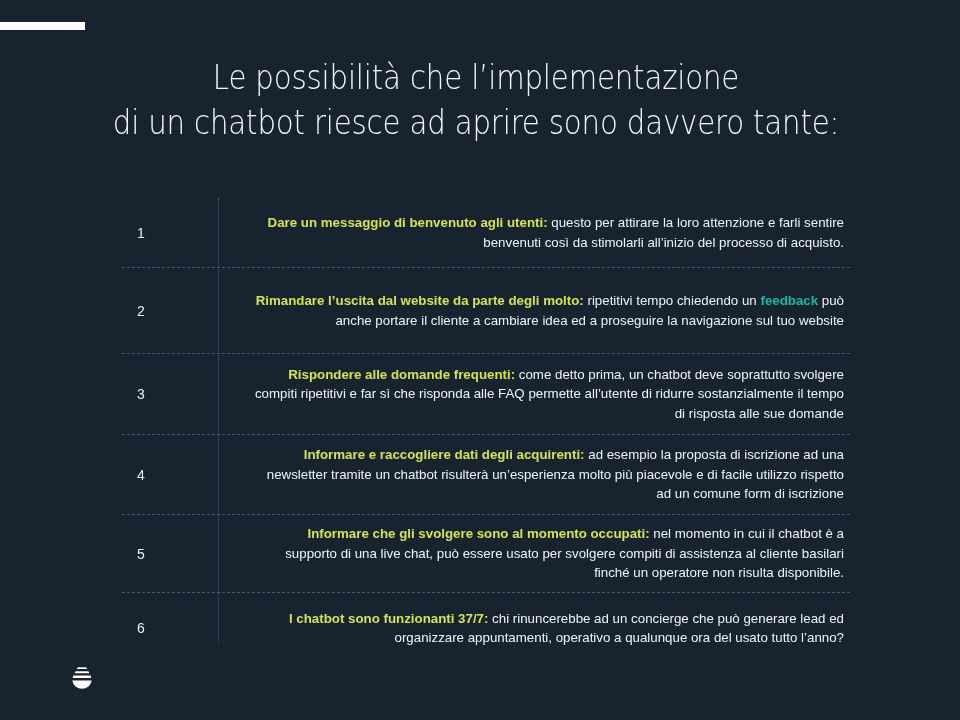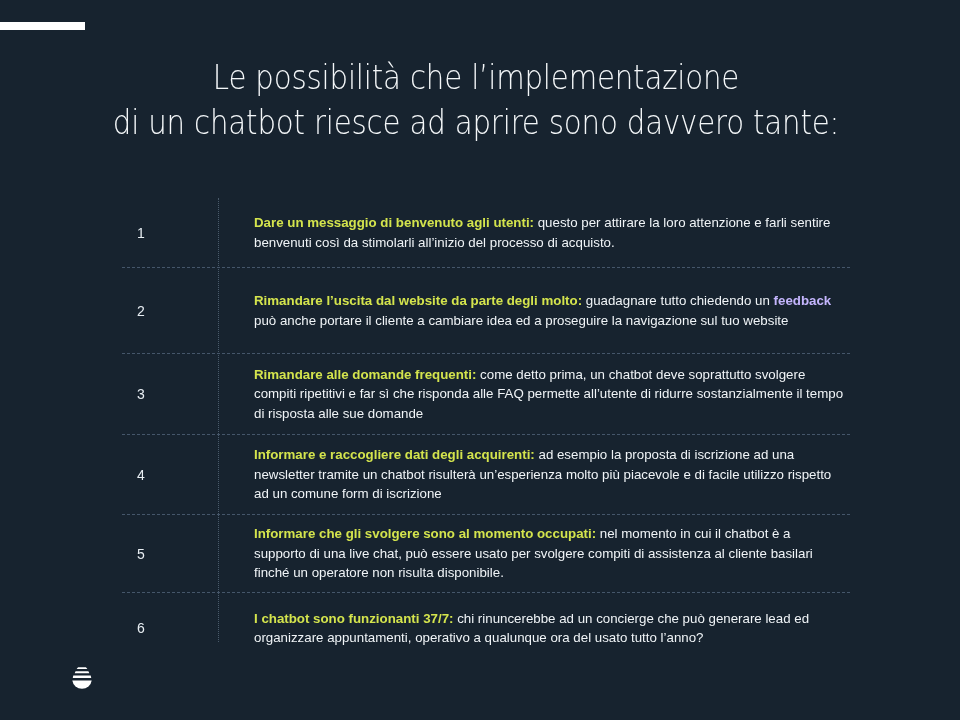--- a/index.html
+++ b/index.html
@@ -95,29 +95,30 @@
     padding-left: 15px;
   }
 
   .row-text {
     flex: 1 1 auto;
     padding: 0 6px 0 36px;
     font-family: "Liberation Sans", sans-serif;
     font-size: 13.3px;
     line-height: 19.5px;
     color: #f0f4f7;
+    text-align: right;
   }
 
   .row-text .lead {
     color: #d4e44d;
     font-weight: bold;
   }
 
   .row-text .emph {
-    color: #c4b5fd;
+    color: #14b8a6;
     font-weight: bold;
   }
 
   
   .r1 { height: 70px; }
   .r2 { height: 86px; }
   .r3 { height: 81px; }
   .r4 { height: 80px; }
   .r5 { height: 78px; }
   .r6 { height: 70px; }
@@ -152,28 +153,28 @@
     <div class="row r1">
       <div class="row-num">1</div>
       <div class="row-text">
         <span class="lead">Dare un messaggio di benvenuto agli utenti:</span><span> questo per attirare la loro attenzione e farli sentire benvenuti così da stimolarli all’inizio del processo di acquisto.</span>
       </div>
     </div>
 
     <div class="row r2">
       <div class="row-num">2</div>
       <div class="row-text">
-        <span class="lead">Rimandare l’uscita dal website da parte degli molto:</span><span> guadagnare tutto chiedendo un </span><span class="emph">feedback</span><span> può anche portare il cliente a cambiare idea ed a proseguire la navigazione sul tuo website</span>
+        <span class="lead">Rimandare l’uscita dal website da parte degli molto:</span><span> ripetitivi tempo chiedendo un </span><span class="emph">feedback</span><span> può anche portare il cliente a cambiare idea ed a proseguire la navigazione sul tuo website</span>
       </div>
     </div>
 
     <div class="row r3">
       <div class="row-num">3</div>
       <div class="row-text">
-        <span class="lead">Rimandare alle domande frequenti:</span><span> come detto prima, un chatbot deve soprattutto svolgere compiti ripetitivi e far sì che risponda alle FAQ permette all’utente di ridurre sostanzialmente il tempo di risposta alle sue domande</span>
+        <span class="lead">Rispondere alle domande frequenti:</span><span> come detto prima, un chatbot deve soprattutto svolgere compiti ripetitivi e far sì che risponda alle FAQ permette all’utente di ridurre sostanzialmente il tempo di risposta alle sue domande</span>
       </div>
     </div>
 
     <div class="row r4">
       <div class="row-num">4</div>
       <div class="row-text">
         <span class="lead">Informare e raccogliere dati degli acquirenti:</span><span> ad esempio la proposta di iscrizione ad una newsletter tramite un chatbot risulterà un’esperienza molto più piacevole e di facile utilizzo rispetto ad un comune form di iscrizione</span>
       </div>
     </div>
 

